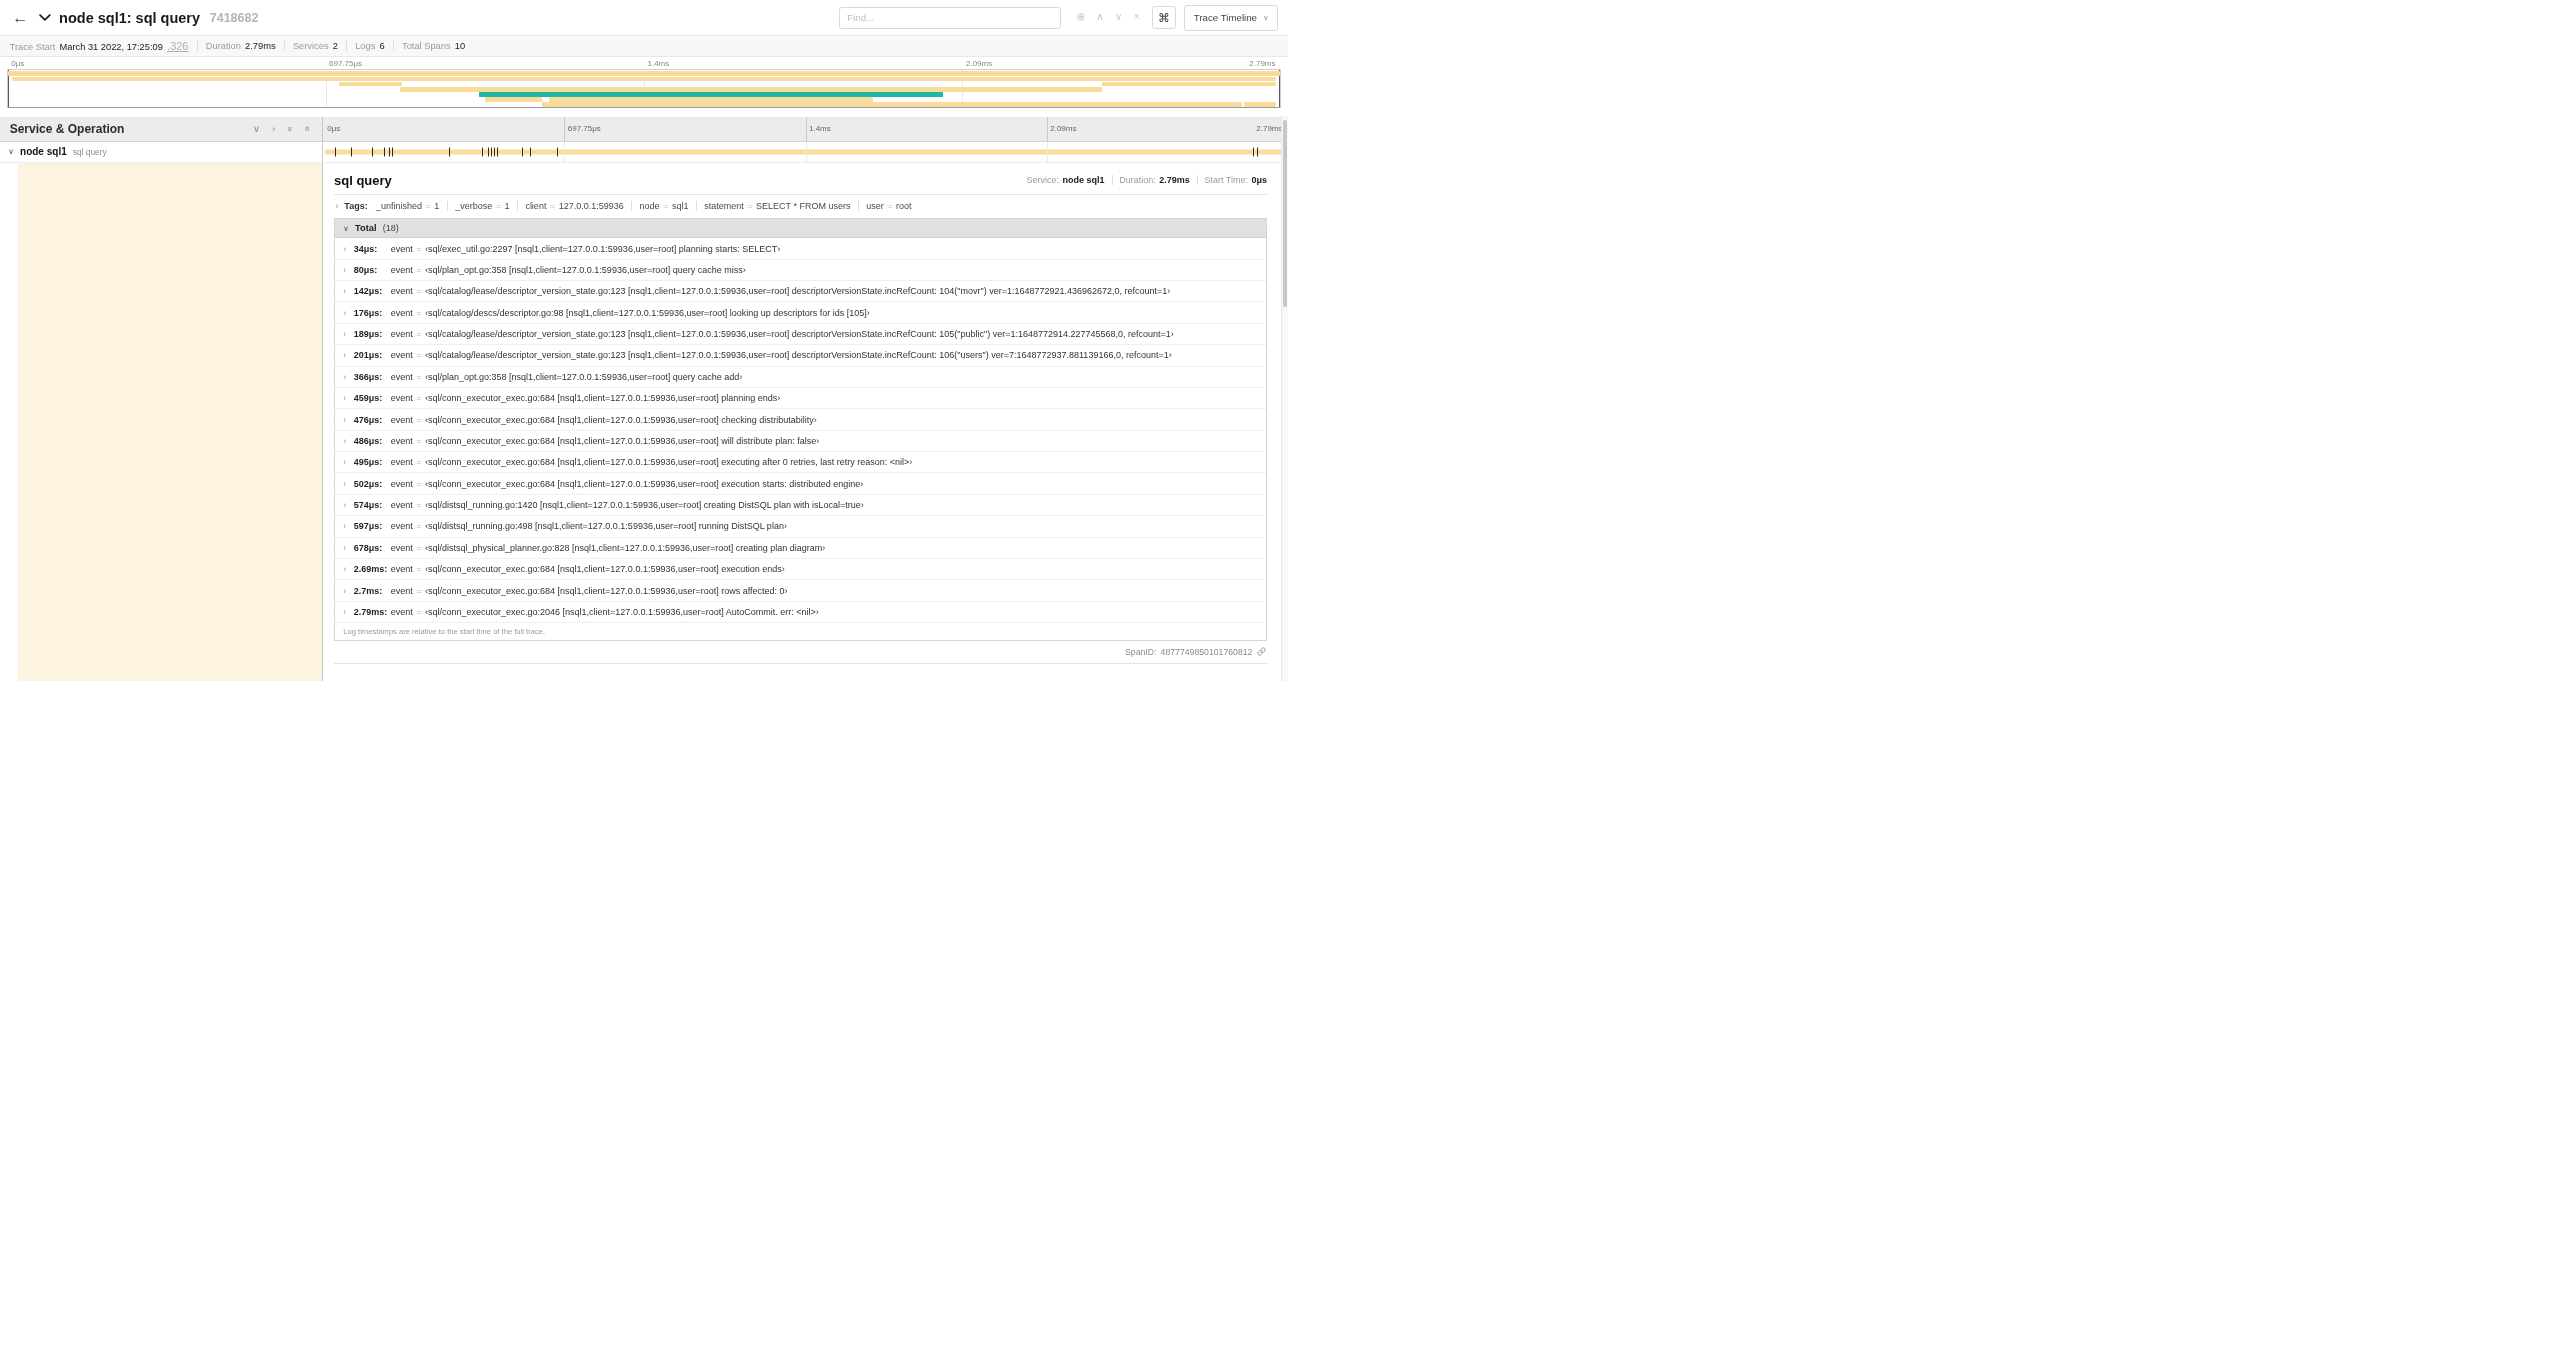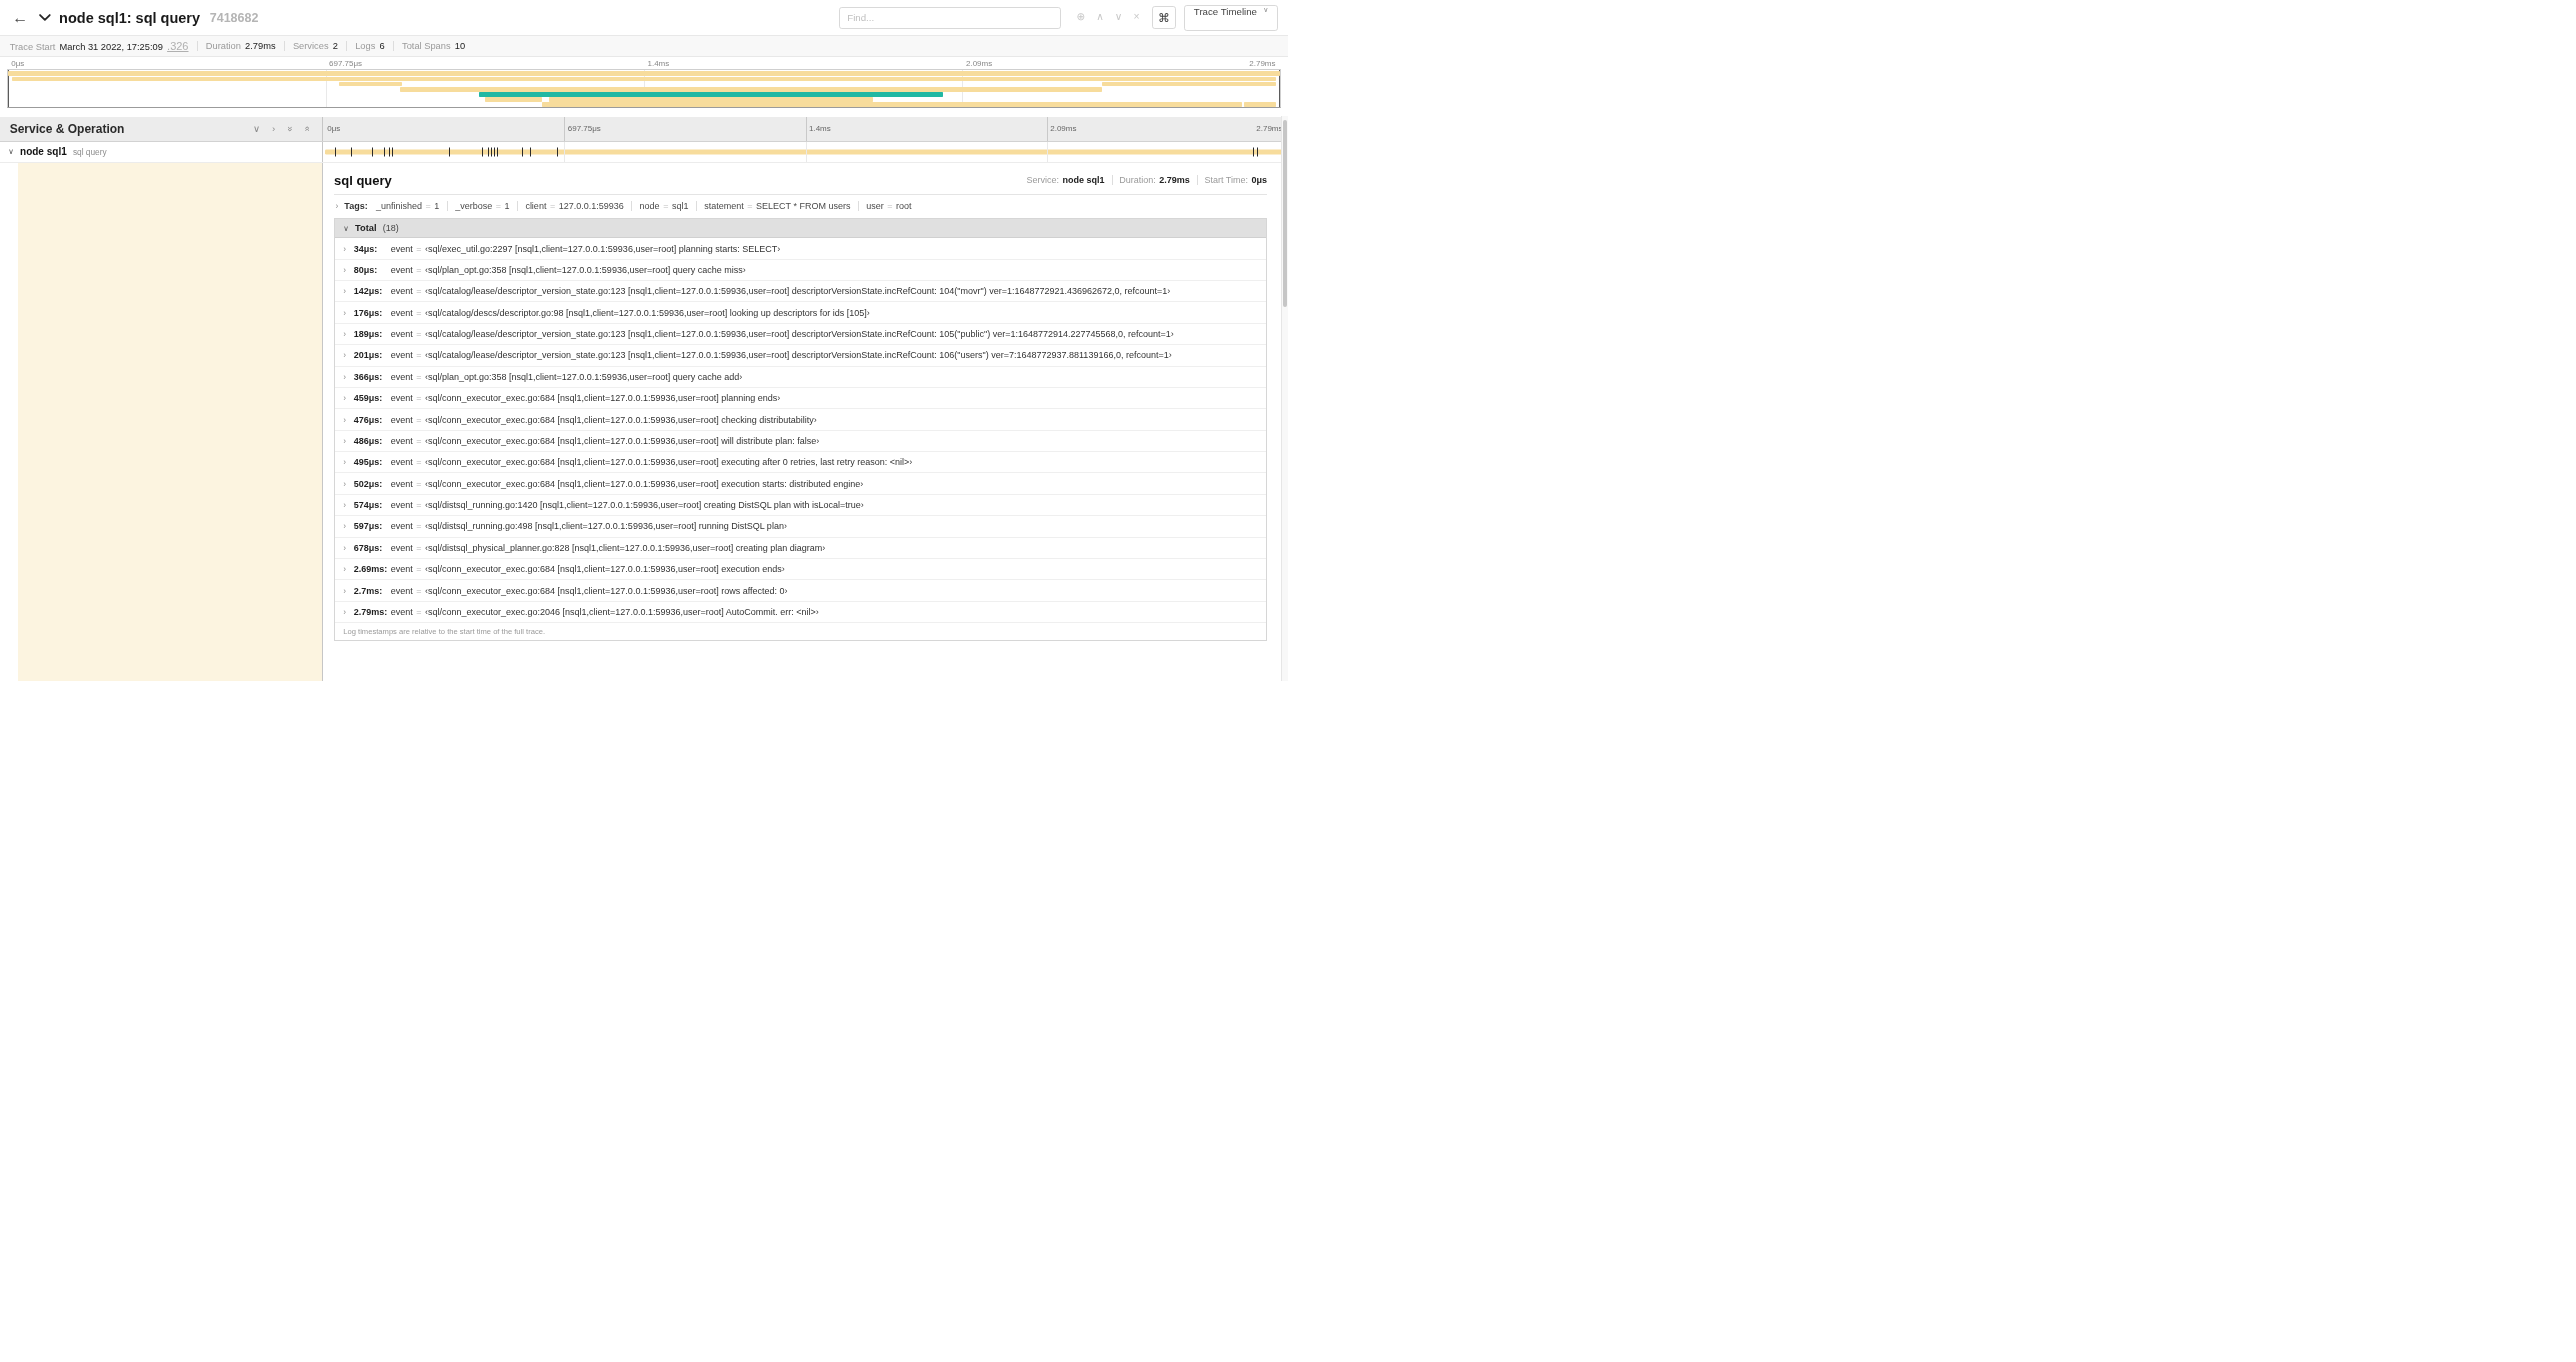--- a/index.html
+++ b/index.html
@@ -13,21 +13,21 @@
   .title-chevron { display:flex; align-items:center; }
   .page-title { font-size:14.5px; font-weight:700; color:#1a1a1a; white-space:nowrap; }
   .trace-id { font-size:12.5px; font-weight:700; color:#b5b5b5; margin-left:1.4px; }
   .header-spacer { flex:1; }
   .find-wrap { display:flex; align-items:center; border:0.7px solid #d9d9d9; border-radius:2.8px; height:22px; padding:0 7px; width:222px; background:#fff; }
   .find-input { border:none; outline:none; width:100%; font-size:9.7px; color:#333; font-family:"Liberation Sans",sans-serif; background:transparent; }
   .find-input::placeholder { color:#bfbfbf; }
   .find-icons { display:flex; align-items:center; gap:11px; color:#c8c8c8; font-size:10.4px; margin:0 4.2px 0 7px; }
   .find-icons span { cursor:pointer; line-height:1; }
   .kbd-btn { width:23.5px; height:23.5px; border:0.7px solid #d9d9d9; border-radius:2.8px; background:#fff; font-size:11.8px; color:#3f3f3f; display:flex; align-items:center; justify-content:center; cursor:pointer; }
-  .view-btn { height:26px; border:0.7px solid #d9d9d9; border-radius:2.8px; background:#fff; font-size:9.7px; color:#444; display:flex; align-items:flex-start; gap:6.2px; padding:0 9px; cursor:pointer; font-family:"Liberation Sans",sans-serif; }
+  .view-btn { height:26px; border:0.7px solid #d9d9d9; border-radius:2.8px; background:#fff; font-size:9.7px; color:#444; display:flex; align-items:center; gap:6.2px; padding:0 9px; cursor:pointer; font-family:"Liberation Sans",sans-serif; }
   .view-btn .dd-chevron { font-size:7px; color:#8a8a8a; }
 
   
   .summary-bar { flex:0 0 21.5px; background:#f8f8f8; border-top:0.7px solid #e8e8e8; border-bottom:0.7px solid #e8e8e8; display:flex; align-items:center; padding:0 9.7px; font-size:9.3px; gap:8.3px; }
   .sum-item { display:flex; align-items:baseline; gap:4.2px; white-space:nowrap; }
   .sum-label { color:#9a9a9a; }
   .sum-value { font-weight:400; color:#222; }
   .sum-suffix { color:#b0b0b0; font-size:11px;text-decoration:underline; }
   .v-div { width:0.7px; height:9.7px; background:#ddd; display:inline-block; align-self:center; }
 
@@ -440,20 +440,30 @@
             <div class="log-row">
     <span class="log-chevron">›</span>
     <span class="log-time">2.79ms:</span>
     <span class="log-key">event</span>
     <span class="log-eq">=</span>
     <span class="log-value">‹sql/conn_executor_exec.go:2046 [nsql1,client=127.0.0.1:59936,user=root] AutoCommit. err: &lt;nil&gt;›</span>
   </div>
           </div>
         <div class="logs-footer">Log timestamps are relative to the start time of the full trace.</div>
       </div>
+      <div class="spanid-row">
+        <span>SpanID:</span>
+        <span class="spanid-value">4877749850101760812</span>
+        <span class="link-icon">
+          <svg width="9" height="9" viewBox="0 0 24 24" fill="none" stroke="#8a8a8a" stroke-width="2.4" stroke-linecap="round">
+              <path d="M10 14a5 5 0 0 0 7.07 0l3.2-3.2a5 5 0 0 0-7.07-7.07l-1.8 1.8"></path>
+              <path d="M14 10a5 5 0 0 0-7.07 0l-3.2 3.2a5 5 0 0 0 7.07 7.07l1.8-1.8"></path>
+            </svg>
+        </span>
+      </div>
     </div>
   </div>
 
   <div class="scrollbar">
     <div class="scroll-thumb"></div>
   </div>
 
 </div>
 
 

